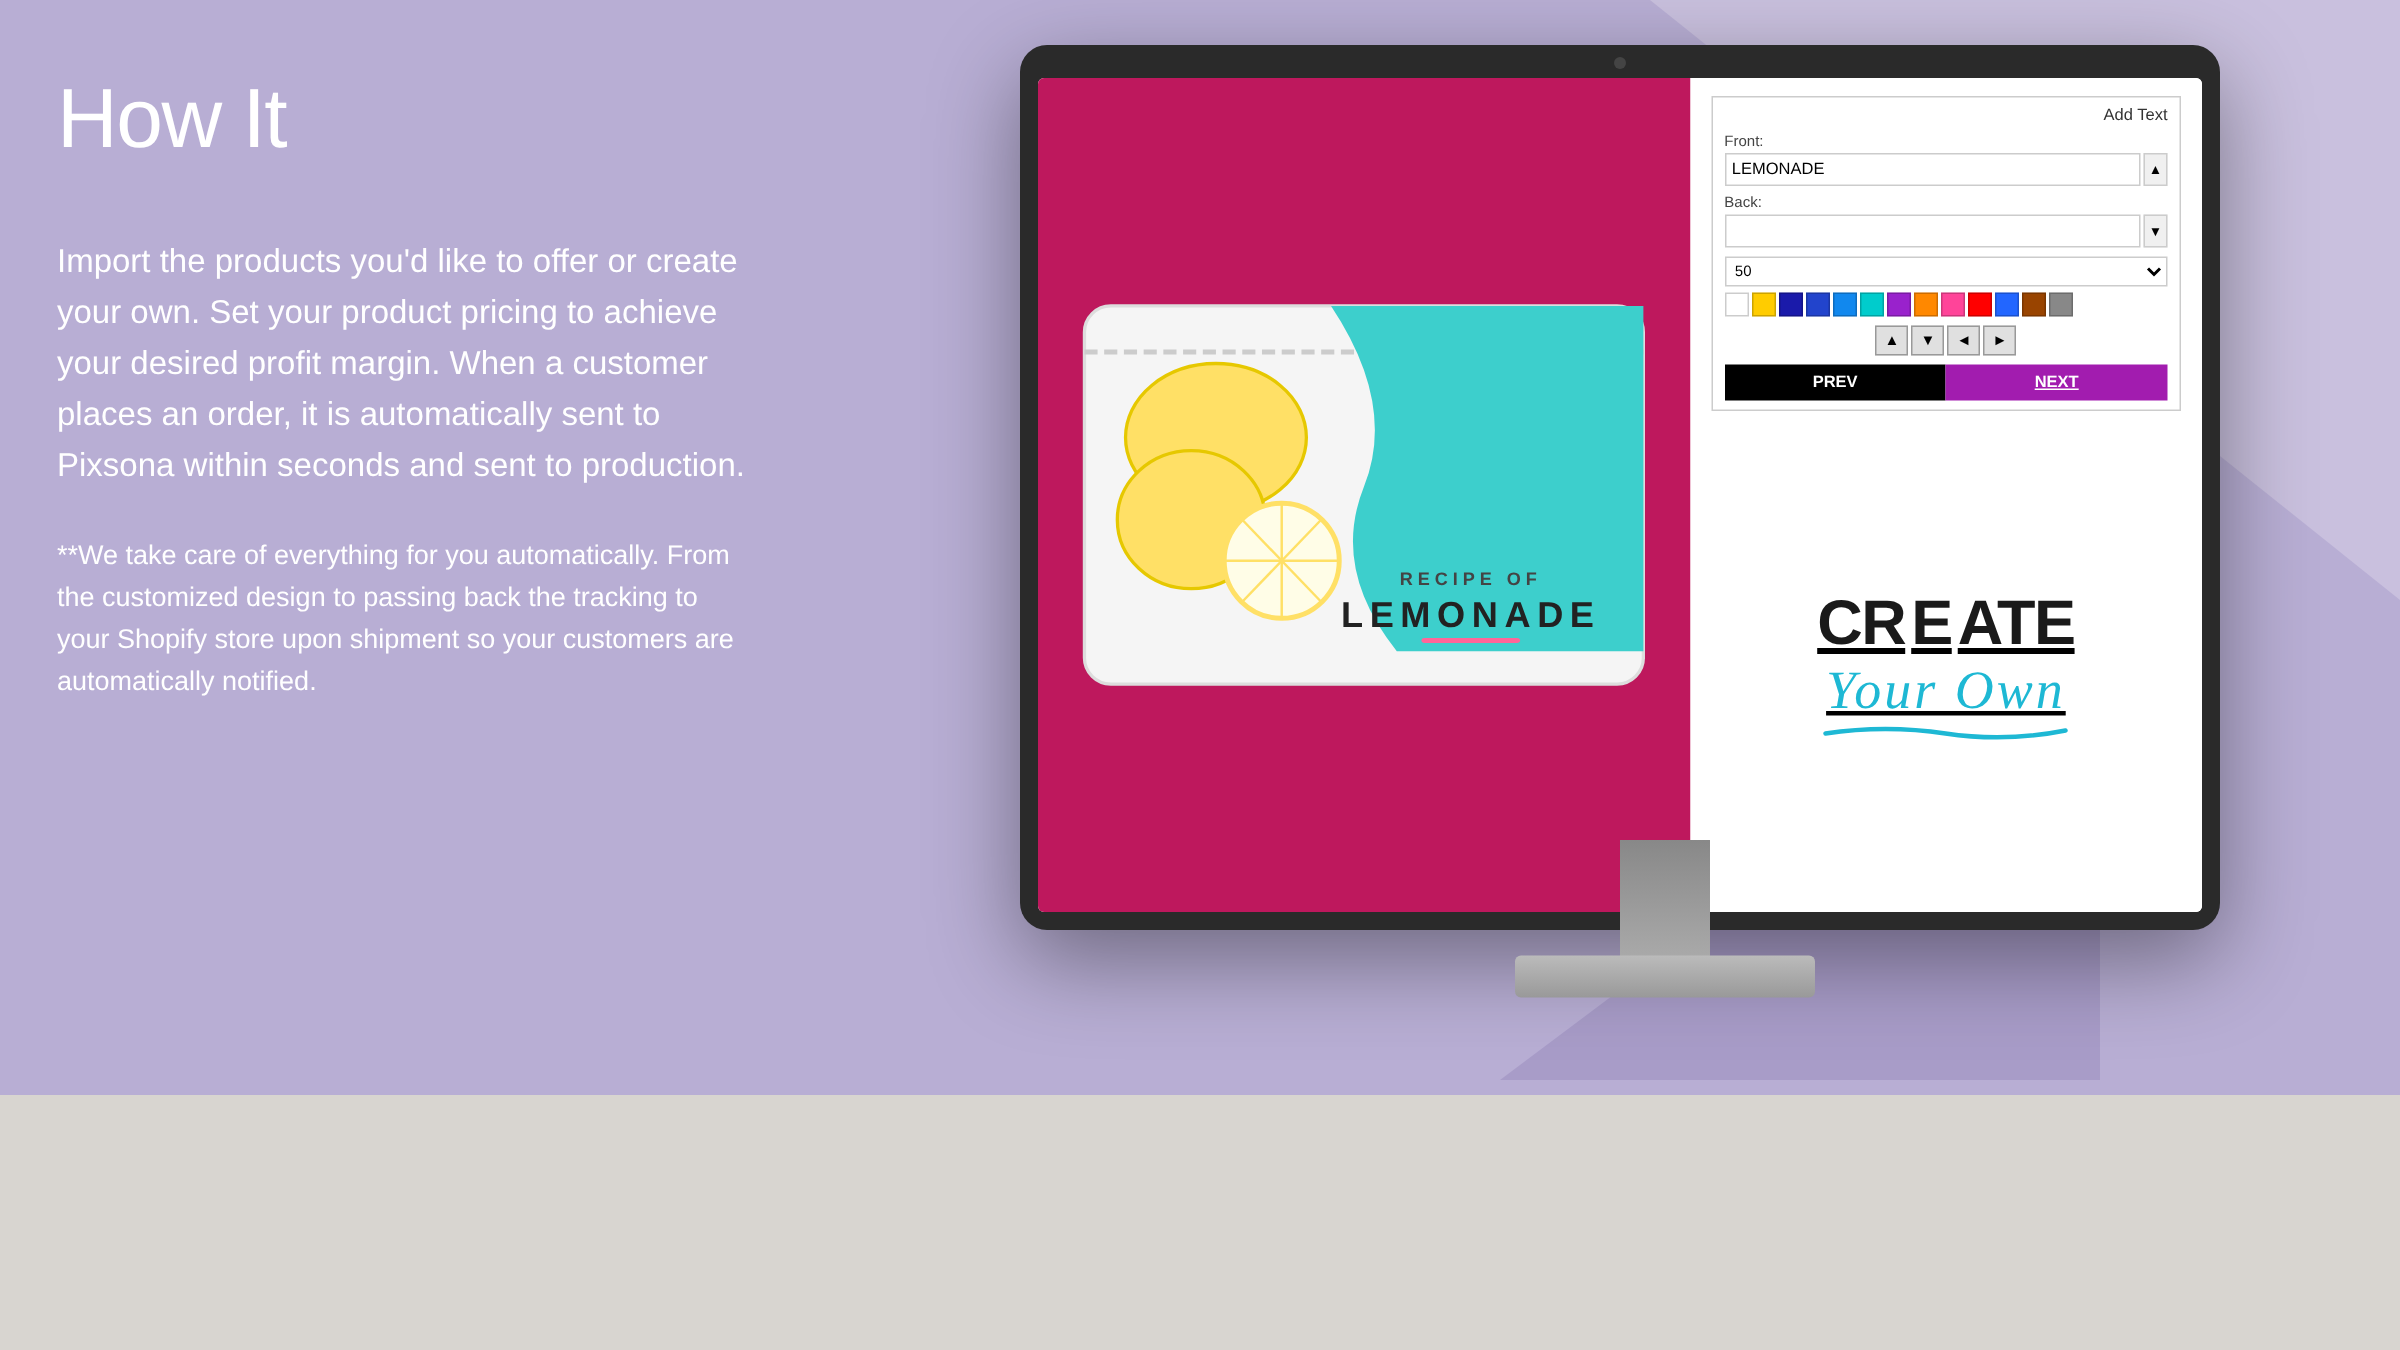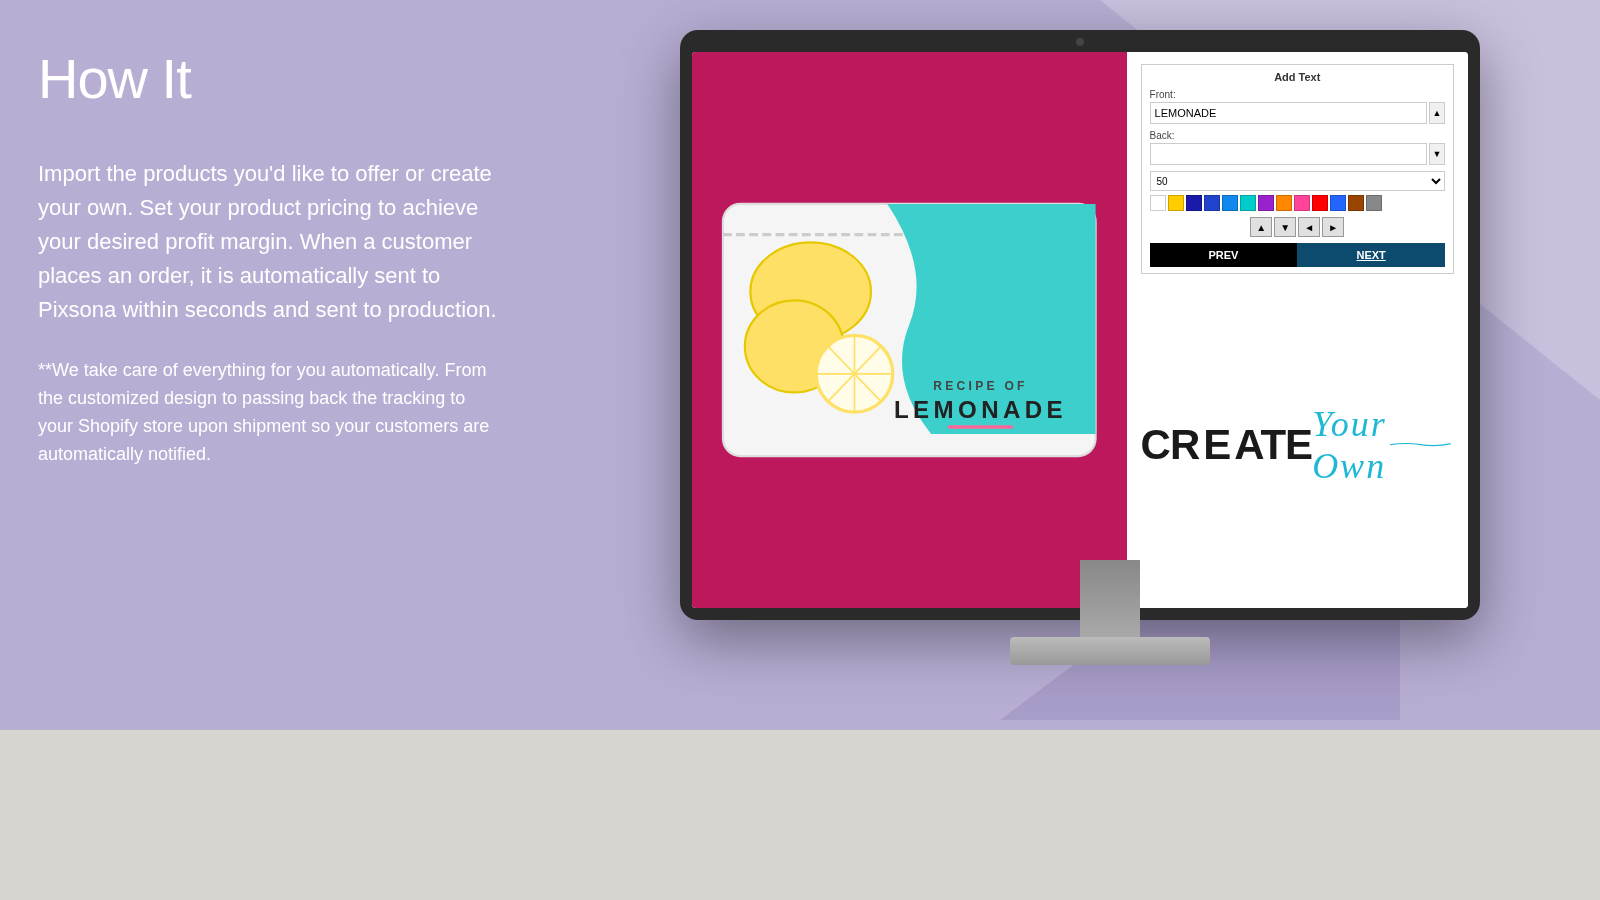--- a/index.html
+++ b/index.html
@@ -155,23 +155,23 @@
       gap: 0;
     }
 
     .add-text-panel {
       border: 1px solid #ccc;
       padding: 6px 8px;
       margin-bottom: 8px;
     }
 
     .panel-title {
-      text-align: center;
+      text-align: right;
       font-size: 11px;
-      font-weight: bold;
+      font-weight: normal;
       margin-bottom: 6px;
       color: #333;
     }
 
     .field-label {
       font-size: 10px;
       color: #444;
       margin-bottom: 2px;
     }
 
@@ -267,33 +267,34 @@
       align-items: center;
       justify-content: center;
     }
 
     .nav-btn.prev {
       background: #000000;
       color: white;
     }
 
     .nav-btn.next {
-      background: #0c4a6e;
+      background: #a21caf;
       color: white;
       text-decoration: underline;
     }
 
     
     .create-your-own {
       margin-top: 12px;
       display: flex;
-      flex-direction: row;
+      flex-direction: column;
       align-items: center;
       justify-content: center;
       flex: 1;
+      text-decoration: underline;
     }
 
     
     .monitor-neck {
       position: absolute;
       bottom: 120px;
       left: 50%;
       transform: translateX(-50%);
       width: 60px;
       height: 80px;

